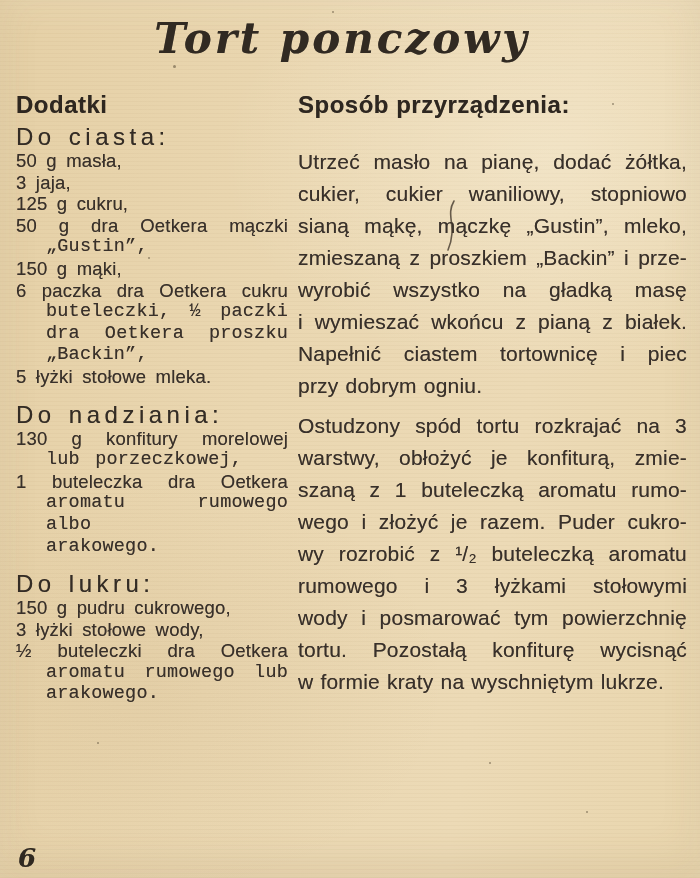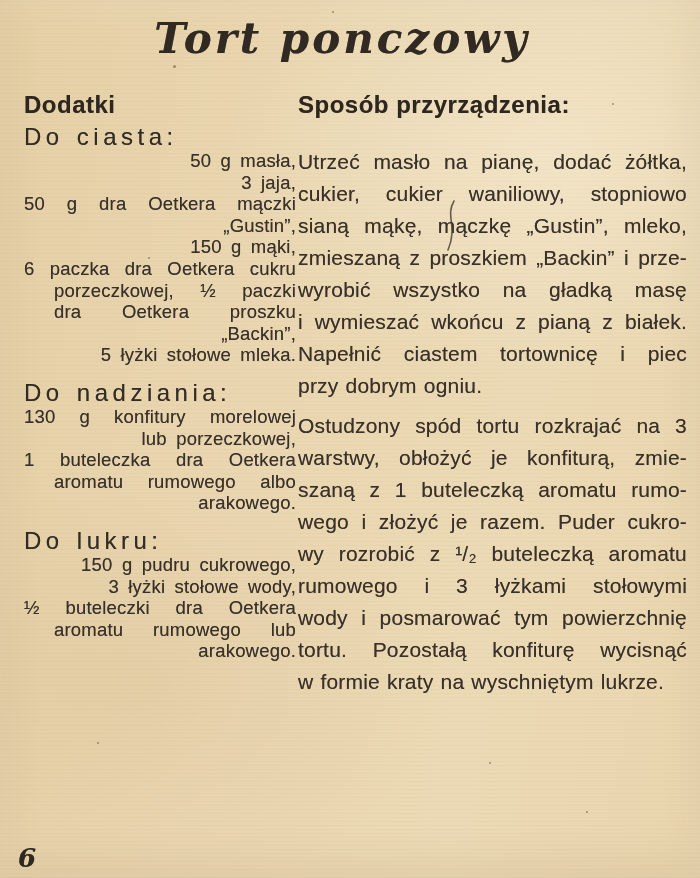--- a/index.html
+++ b/index.html
@@ -21,45 +21,44 @@
   }
   .title {
     position: absolute; top: 14px; left: 0; width: 700px;
     text-align: center; transform: translateX(-8px);
     font-family: "DejaVu Serif", serif;
     font-style: italic; font-weight: 700;
     font-size: 42px; letter-spacing: 3px;
     color: #312a22;
   }
   .col { position: absolute; top: 92px; }
-  .left-col  { left: 24px;  width: 272px; }
+  .left-col  { left: 16px;  width: 272px; }
   .right-col { left: 298px; width: 389px; }
   .col-heading {
     font-weight: 700; font-size: 24px; line-height: 26px;
     letter-spacing: 0.5px; margin: 0 0 8px 0; color: #2e2720;
   }
   .right-col .col-heading { margin-bottom: 28px; }
   .section { margin-bottom: 16px; }
   .subhead {
     font-size: 24px; line-height: 22px;
     letter-spacing: 4.5px; word-spacing: 2px;
     margin-bottom: 2px; color: #332c25;
   }
   .ln {
     font-size: 18.5px; line-height: 21.6px;
     letter-spacing: 0.2px; word-spacing: 4px;
     white-space: nowrap;
-    text-align: right;
   }
   .ln.j, .pln.j {
     white-space: normal;
     text-align: justify; text-align-last: justify;
     text-justify: inter-word;
   }
-  .ln.ind { padding-left: 30px; }
+  .ln.ind { padding-left: 30px; font-family: Liberation Mono, monospace; }
   .para { margin: 8px 0 8px 0; }
   .pln {
     font-size: 21px; line-height: 32px;
     letter-spacing: 0.2px; word-spacing: 1px;
     white-space: nowrap;
   }
   .page-number {
     position: absolute; left: 18px; top: 843px;
     font-family: "DejaVu Serif", serif;
     font-style: italic; font-weight: 700;
@@ -82,25 +81,26 @@
 
   <div class="title">Tort ponczowy</div>
 
   <div class="col left-col">
     <div class="col-heading">Dodatki</div>
 
     <div class="section">
       <div class="subhead">Do ciasta:</div>
       <div class="ln">50 g masła,</div>
       <div class="ln">3 jaja,</div>
+      <div class="ln">125 g cukru,</div>
       <div class="ln j">50 g dra Oetkera mączki</div>
       <div class="ln ind">„Gustin”,</div>
       <div class="ln">150 g mąki,</div>
       <div class="ln j">6 paczka dra Oetkera cukru</div>
-      <div class="ln j ind">porzeczkowej, ½ paczki</div>
+      <div class="ln j ind">buteleczki, ½ paczki</div>
       <div class="ln j ind">dra Oetkera proszku</div>
       <div class="ln ind">„Backin”,</div>
       <div class="ln">5 łyżki stołowe mleka.</div>
     </div>
 
     <div class="section">
       <div class="subhead">Do nadziania:</div>
       <div class="ln j">130 g konfitury morelowej</div>
       <div class="ln ind">lub porzeczkowej,</div>
       <div class="ln j">1 buteleczka dra Oetkera</div>

